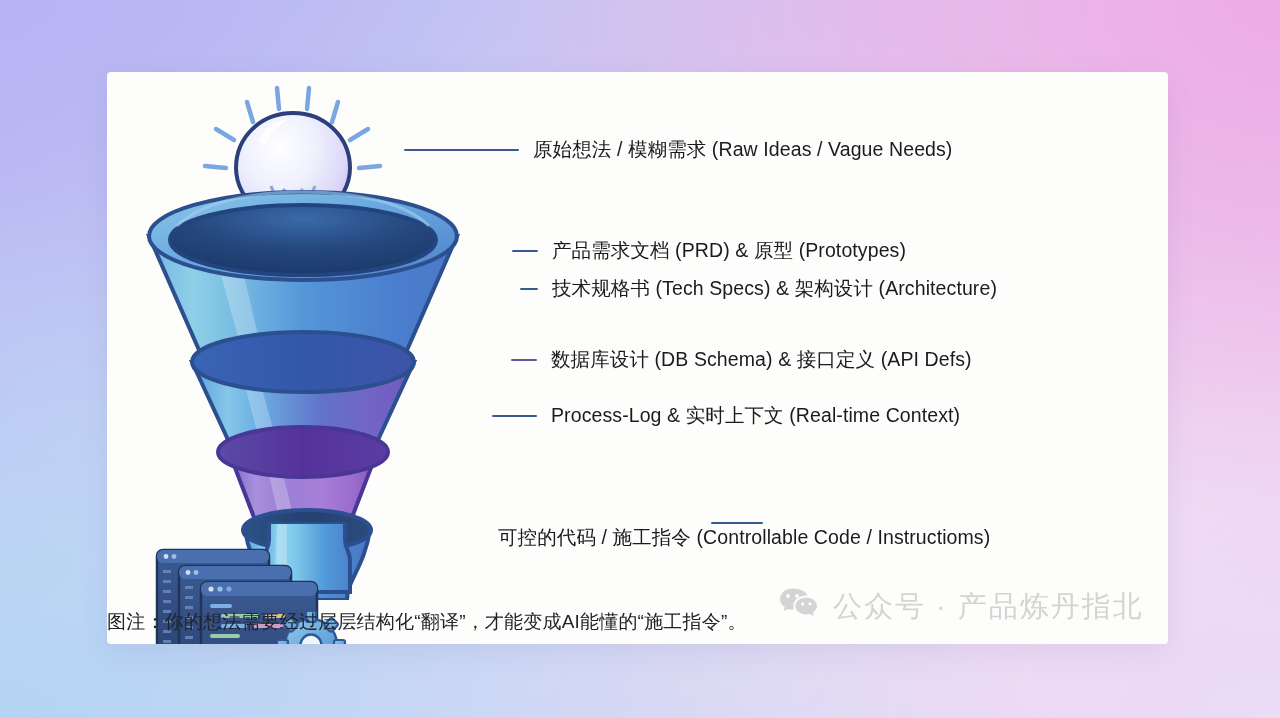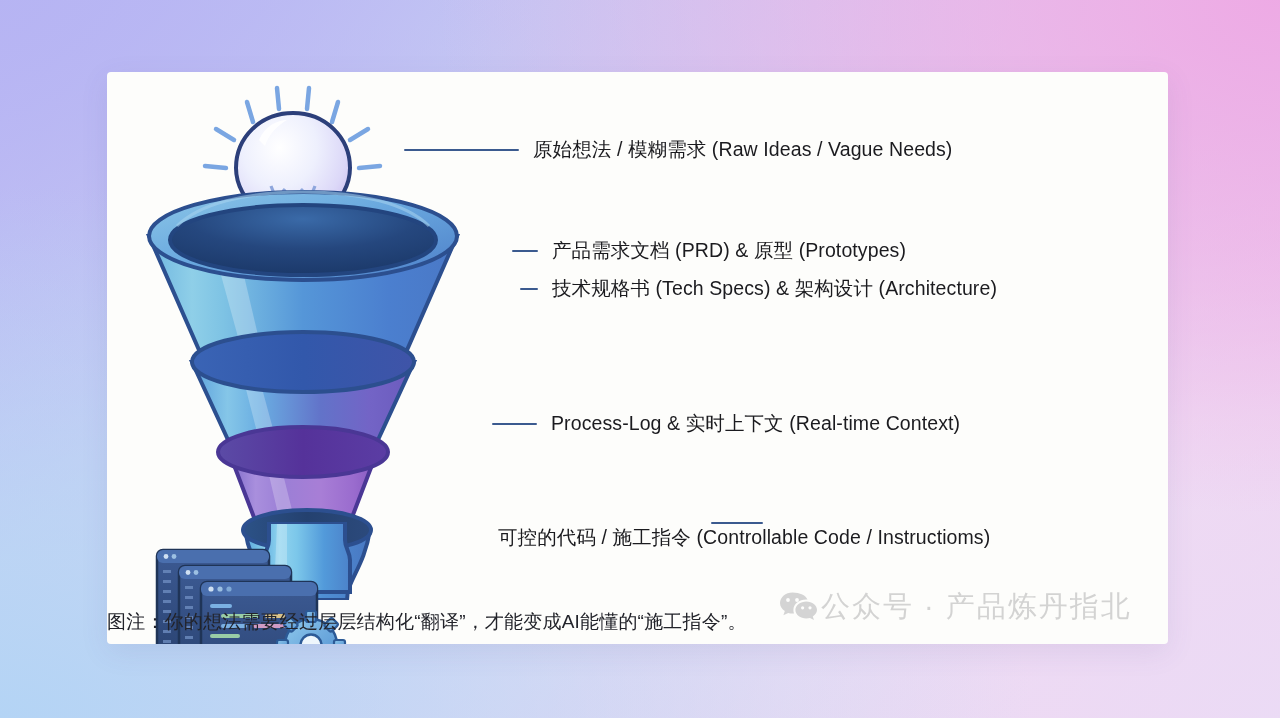--- a/index.html
+++ b/index.html
@@ -65,31 +65,31 @@
     color: #1b1b1f;
     letter-spacing: 0.1px;
     margin-left: 14px;
     font-weight: 400;
   }
 
   .r1 { left: 297px; top: 64px; }
   .r2 { left: 405px; top: 165px; justify-content: center; }
   .r3 { left: 413px; top: 203px; }
   .r4 { left: 404px; top: 274px; }
-  .r5 { left: 385px; top: 338px; justify-content: flex-end; }
+  .r5 { left: 385px; top: 330px; justify-content: flex-end; }
   .r6 { left: 377px; top: 450px; flex-direction: column; }
 
   
   .watermark {
     position: absolute;
     left: 672px;
     top: 515px;
     display: flex;
-    align-items: flex-end;
-    gap: 4px;
+    align-items: flex-start;
+    gap: 16px;
     opacity: 0.42;
     pointer-events: none;
   }
   .watermark .wm-text {
     font-size: 29px;
     color: #9a9a9c;
     letter-spacing: 2px;
   }
 
   
@@ -372,20 +372,24 @@
     <div class="label-row r2">
       <div class="leader" style="width:26px;"></div>
       <div class="label-text">产品需求文档 (PRD) &amp; 原型 (Prototypes)</div>
     </div>
 
     <div class="label-row r3">
       <div class="leader" style="width:18px;"></div>
       <div class="label-text">技术规格书 (Tech Specs) &amp; 架构设计 (Architecture)</div>
     </div>
 
+    <div class="label-row r4">
+      <div class="leader violet" style="width:26px;"></div>
+      <div class="label-text">数据库设计 (DB Schema) &amp; 接口定义 (API Defs)</div>
+    </div>
 
     <div class="label-row r5">
       <div class="leader" style="width:45px;"></div>
       <div class="label-text">Process-Log &amp; 实时上下文 (Real-time Context)</div>
     </div>
 
     <div class="label-row r6">
       <div class="leader" style="width:52px;"></div>
       <div class="label-text">可控的代码 / 施工指令 (Controllable Code / Instructioms)</div>
     </div>

